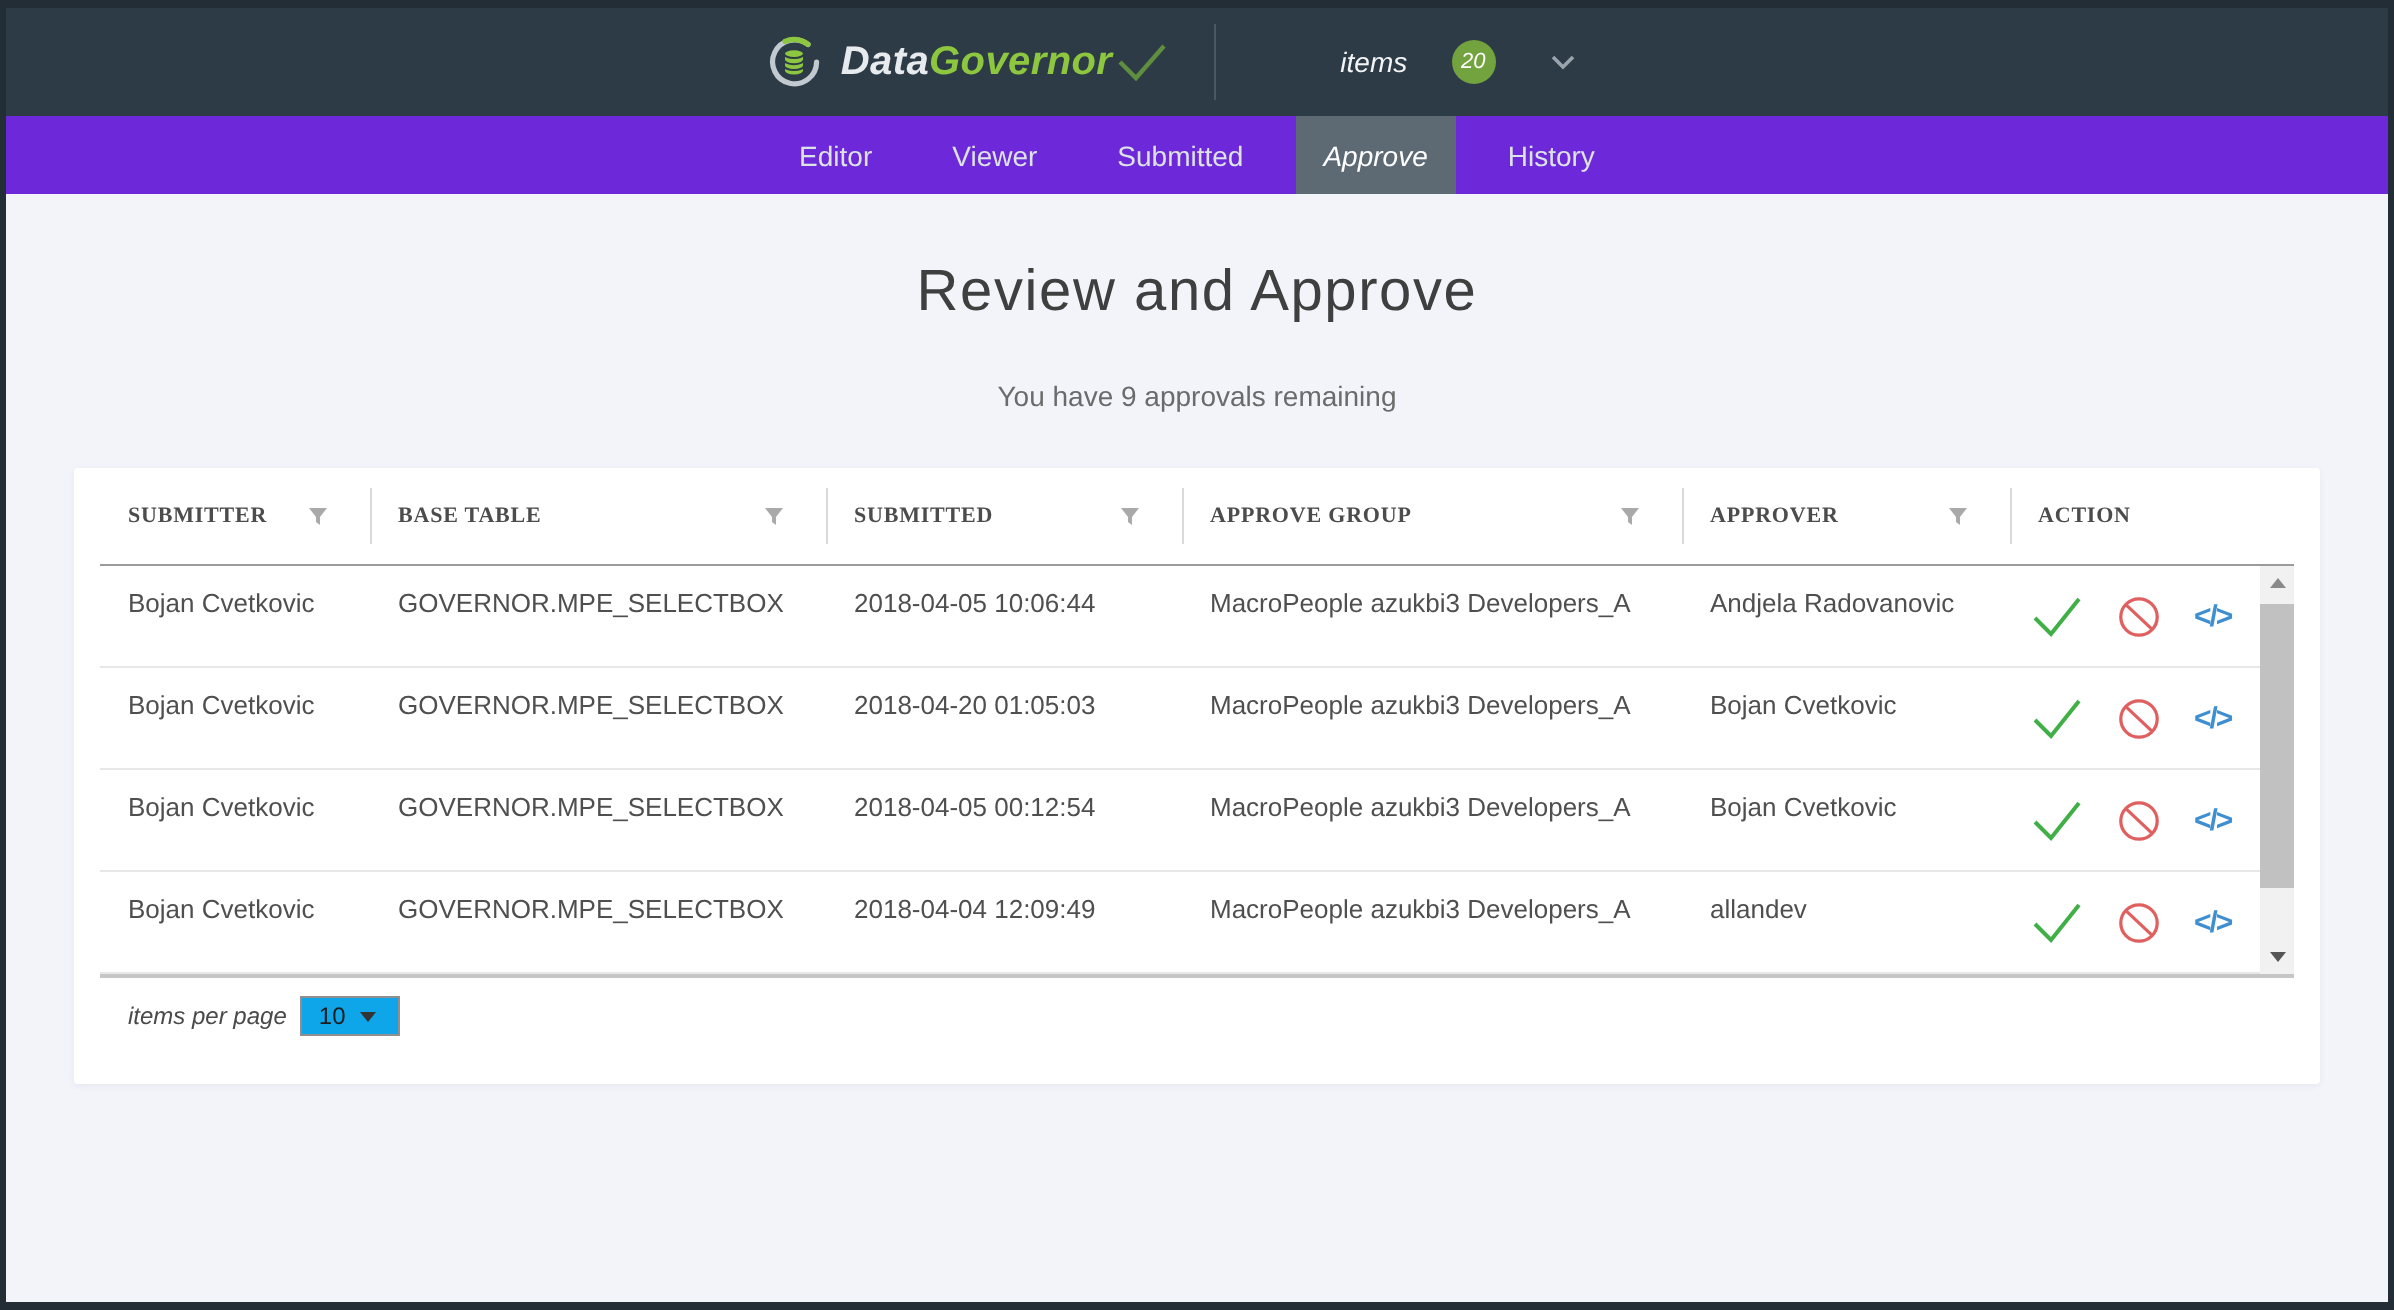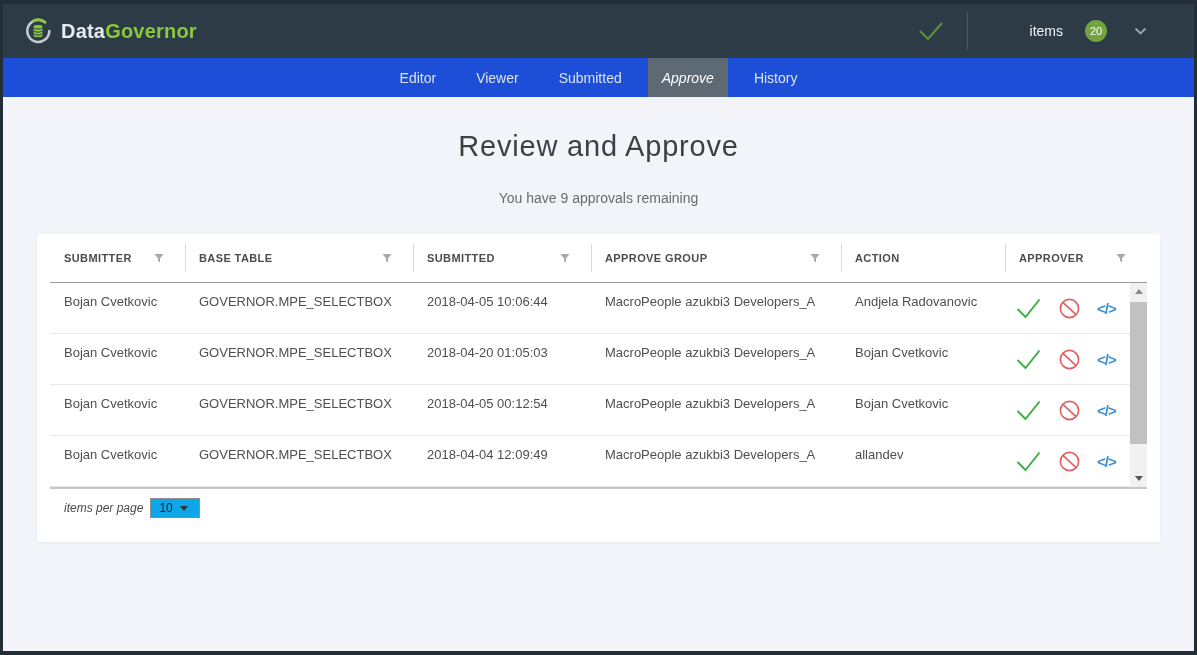--- a/index.html
+++ b/index.html
@@ -12,41 +12,42 @@
   .viewport {
     width:1197px; height:655px;
     border:3px solid #222d36; border-top-width:4px; border-bottom-width:4px;
     background:#f3f4fa;
     display:flex; flex-direction:column;
   }
 
   
   .topbar {
     flex:none; height:54px; background:#2d3b47;
-    display:flex; align-items:center; justify-content:space-between;
+    display:flex; align-items:center; justify-content:center;
     padding:0 47px 0 21px;
+    font-style:italic;
   }
   .brand { display:flex; align-items:center; gap:9px; cursor:pointer; }
   .brand-text { font-size:20px; font-weight:bold; letter-spacing:.2px; }
   .brand-a { color:#e8ebed; }
   .brand-b { color:#8dc63f; }
   .topbar-right { display:flex; align-items:center; height:100%; }
   .hdr-check { margin-right:21px; display:flex; }
   .hdr-divider { width:1px; height:38px; background:#4a5864; }
   .user-menu { display:flex; align-items:center; margin-left:62px; cursor:pointer; }
   .user-name { color:#f2f4f5; font-size:14px; }
   .user-badge {
     margin-left:22px; width:22px; height:22px; border-radius:50%;
     background:#72a33e; color:#fff; font-size:11px;
     display:flex; align-items:center; justify-content:center;
   }
   .hdr-chevron { margin-left:27px; display:flex; cursor:pointer; }
 
   
-  .navbar { flex:none; height:39px; background:#1d4ed8; display:flex; justify-content:center; }
+  .navbar { flex:none; height:39px; background:#6d28d9; display:flex; justify-content:center; }
   .tabs { display:flex; height:100%; }
   .tab {
     padding:0 14px; display:flex; align-items:center;
     color:#dde2e6; font-size:14px; cursor:pointer; margin:0 6px;
   }
   .tab.active { background:#5d6a74; color:#fff;font-style:italic; }
 
   
   .main { flex:1; overflow:hidden; }
   .page-title {
@@ -64,21 +65,21 @@
   
   .grid-head {
     display:grid; grid-template-columns:135px 228px 178px 250px 164px 1fr;
     height:49px; border-bottom:1px solid #9b9b9b;
   }
   .th {
     position:relative; height:100%;
     display:flex; align-items:center; justify-content:space-between;
     padding:0 20px 0 14px;
     font-size:11px; font-weight:bold; color:#4c4c4c; letter-spacing:.4px;
-    cursor:pointer; white-space:nowrap;
+    cursor:pointer; white-space:nowrap;font-family:Liberation Serif, serif;
   }
   .th + .th::before {
     content:""; position:absolute; left:0; top:10px; bottom:10px;
     width:1px; background:#dadada;
   }
   .funnel { flex:none; margin-left:8px; display:flex; }
 
   
   .grid-body { display:flex; height:204px; }
   .rows { flex:1; }
@@ -201,29 +202,29 @@
         </div>
         <div class="th">
           <span>APPROVE GROUP</span>
           <span class="funnel">
             <svg width="12" height="12" viewBox="0 0 12 12">
                 <path d="M1.5 2 h9 L7 6.5 V10.5 L5 9 V6.5 Z" fill="#a9a9a9"></path>
               </svg>
           </span>
         </div>
         <div class="th">
+          <span>APPROVER</span>
+          <span class="funnel">
+            <svg width="12" height="12" viewBox="0 0 12 12">
+                <path d="M1.5 2 h9 L7 6.5 V10.5 L5 9 V6.5 Z" fill="#a9a9a9"></path>
+              </svg>
+          </span>
+        </div>
+        <div class="th">
           <span>ACTION</span>
-        </div>
-        <div class="th">
-          <span>APPROVER</span>
-          <span class="funnel">
-            <svg width="12" height="12" viewBox="0 0 12 12">
-                <path d="M1.5 2 h9 L7 6.5 V10.5 L5 9 V6.5 Z" fill="#a9a9a9"></path>
-              </svg>
-          </span>
         </div>
       </div>
 
       <div class="grid-body">
         <div class="rows">
 
           <div class="tr">
             <div class="td">Bojan Cvetkovic</div>
             <div class="td">GOVERNOR.MPE_SELECTBOX</div>
             <div class="td">2018-04-05 10:06:44</div>

